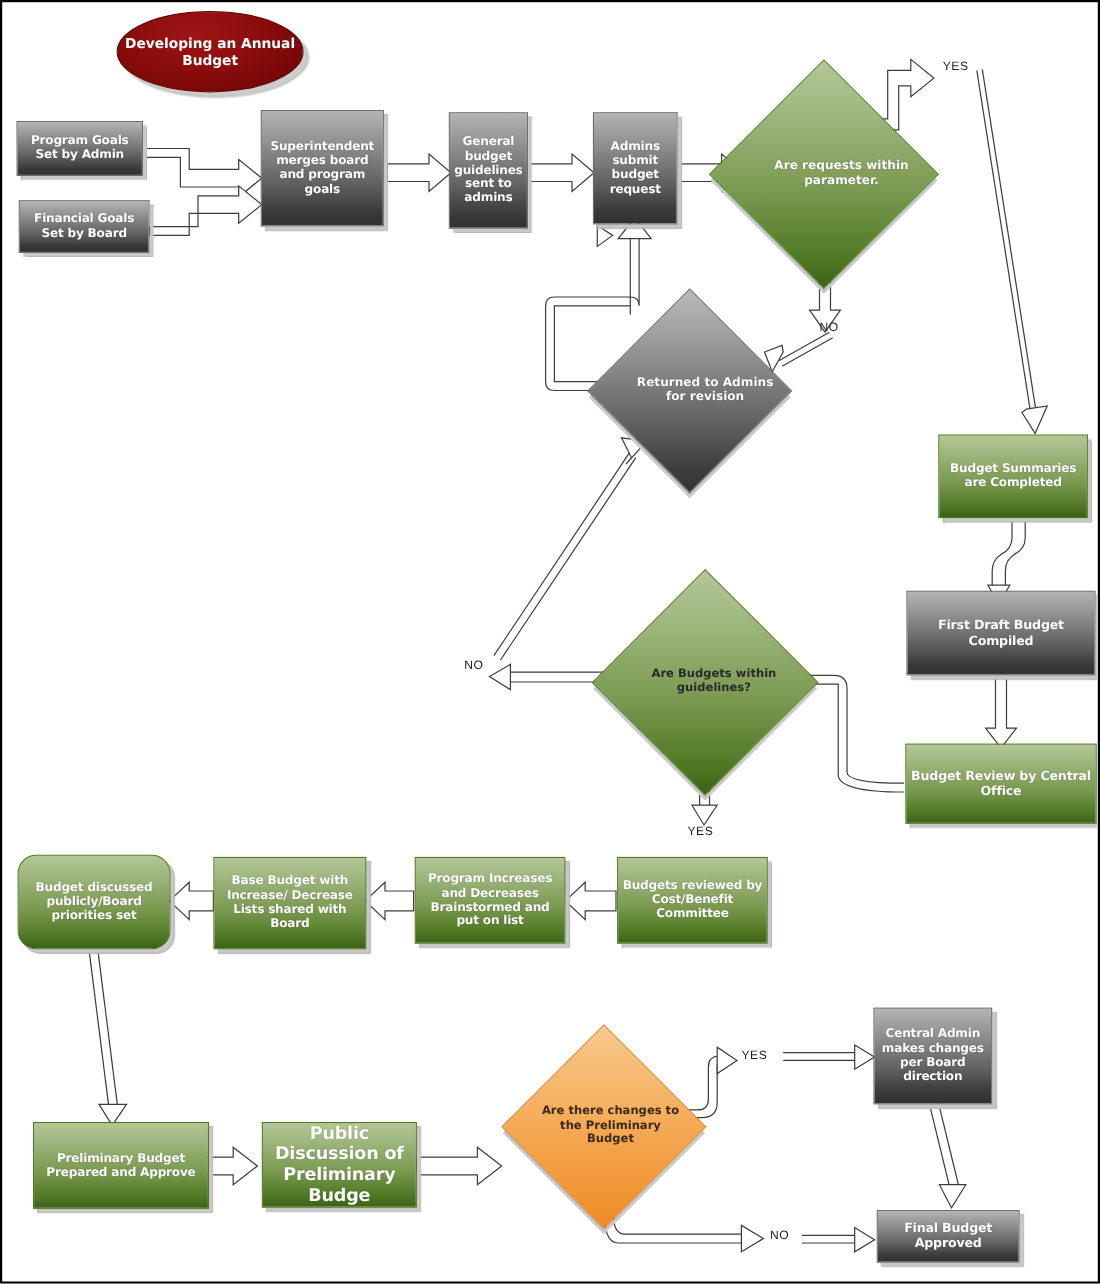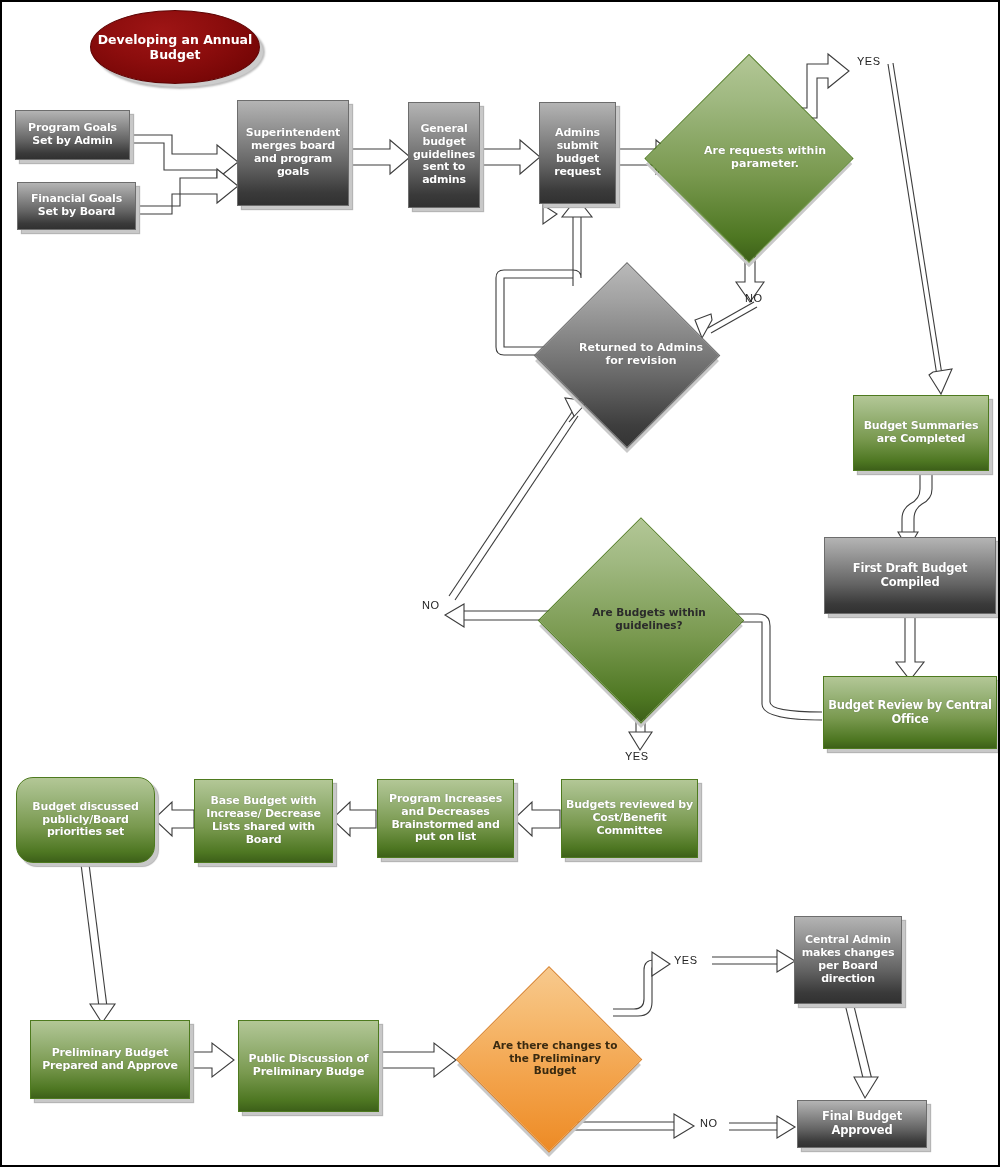--- a/index.html
+++ b/index.html
@@ -75,20 +75,21 @@
   
   .ellipse{
     position:absolute;
     border-radius:50%;
     background:radial-gradient(ellipse at 42% 28%,#9e1515 0%,#8c0d0d 42%,#760606 78%,#6b0404 100%);
     border:1px solid #5d0303;
     box-shadow:5px 5px 0 -2px #cccccc, 5px 5px 2px 0 #bdbdbd;
     display:flex;align-items:center;justify-content:center;text-align:center;
     color:#ffffff;font-weight:bold;line-height:1.2;
     z-index:6;
+    margin-left:16px;
   }
 
   
   .wlabel{
     position:absolute;
     color:#222222;
     font-family:Liberation Sans, sans-serif;
     font-size:11px;
     letter-spacing:.5px;
     z-index:7;
@@ -267,25 +268,25 @@
   </div>
 
   <div class="node box-green" style="left:14px;top:775px;width:139px;height:86px;font-size:11px;border-radius:17px;">
     <span class="txt">Budget discussed publicly/Board priorities set</span>
   </div>
 
   <div class="node box-green" style="left:28px;top:1018px;width:160px;height:79px;font-size:11px;">
     <span class="txt">Preliminary Budget Prepared and Approve</span>
   </div>
 
-  <div class="node box-green" style="left:236px;top:1018px;width:141px;height:92px;font-size:11px;">
+  <div class="node box-green" style="left:236px;top:1018px;width:141px;height:78px;font-size:16px;">
     <span class="txt">Public Discussion of Preliminary Budge</span>
   </div>
 
-  <div class="diamond dia-orange" style="left:482px;top:991px;width:130px;height:130px;">
+  <div class="diamond dia-orange" style="left:482px;top:956px;width:130px;height:130px;">
     <div class="shape">
         <div class="shape-inner"></div>
       </div>
     <div class="label" style="font-size:10.5px;padding:0 6px;">
       <span class="txt">Are there changes to the Preliminary Budget</span>
     </div>
   </div>
 
   <div class="node box-gray" style="left:792px;top:914px;width:108px;height:88px;font-size:11px;">
     <span class="txt">Central Admin makes changes per Board direction</span>

